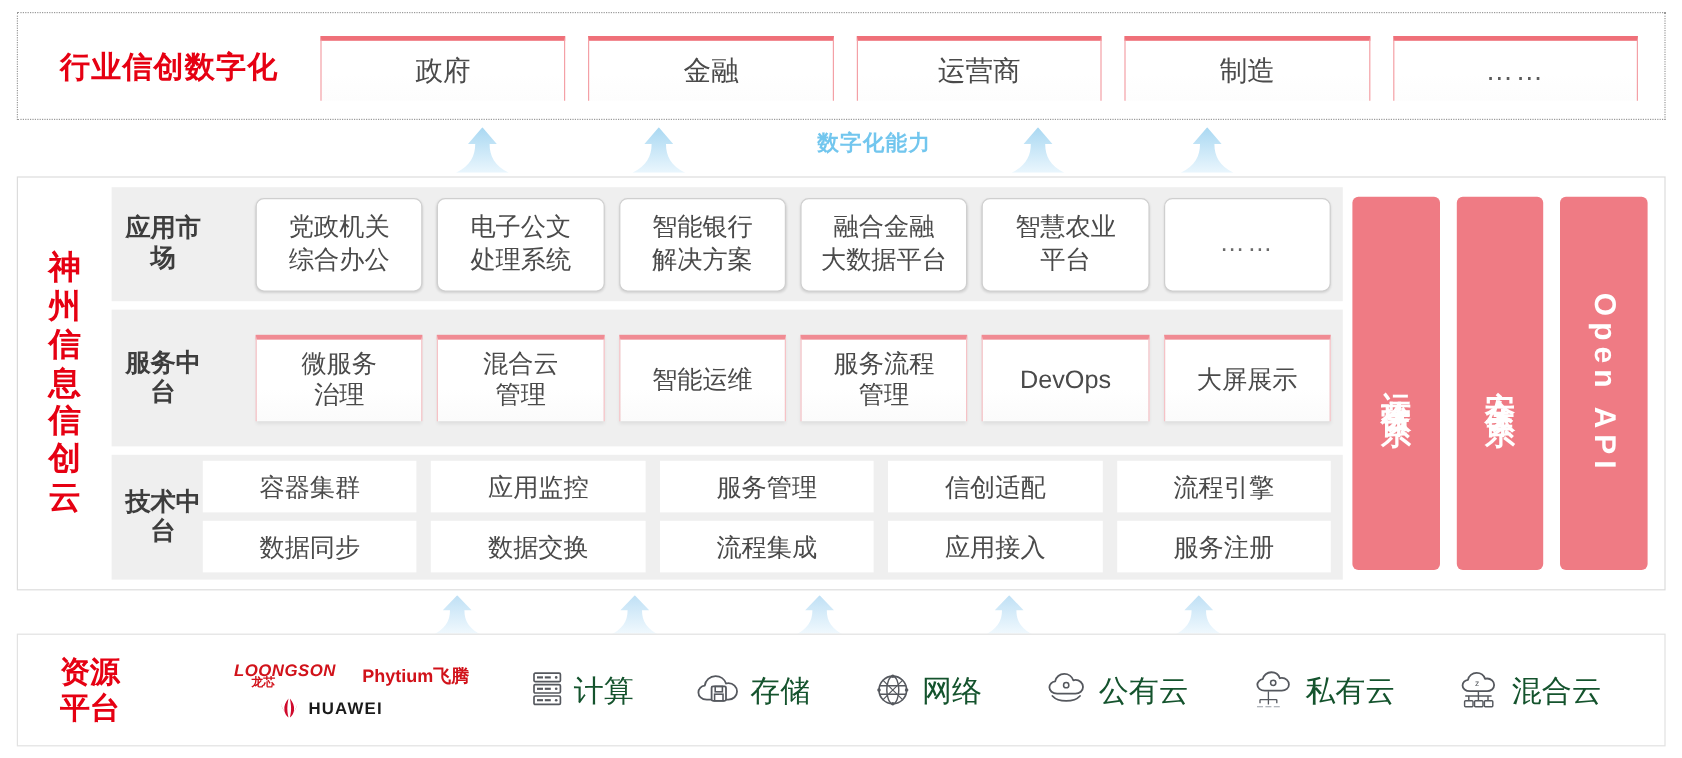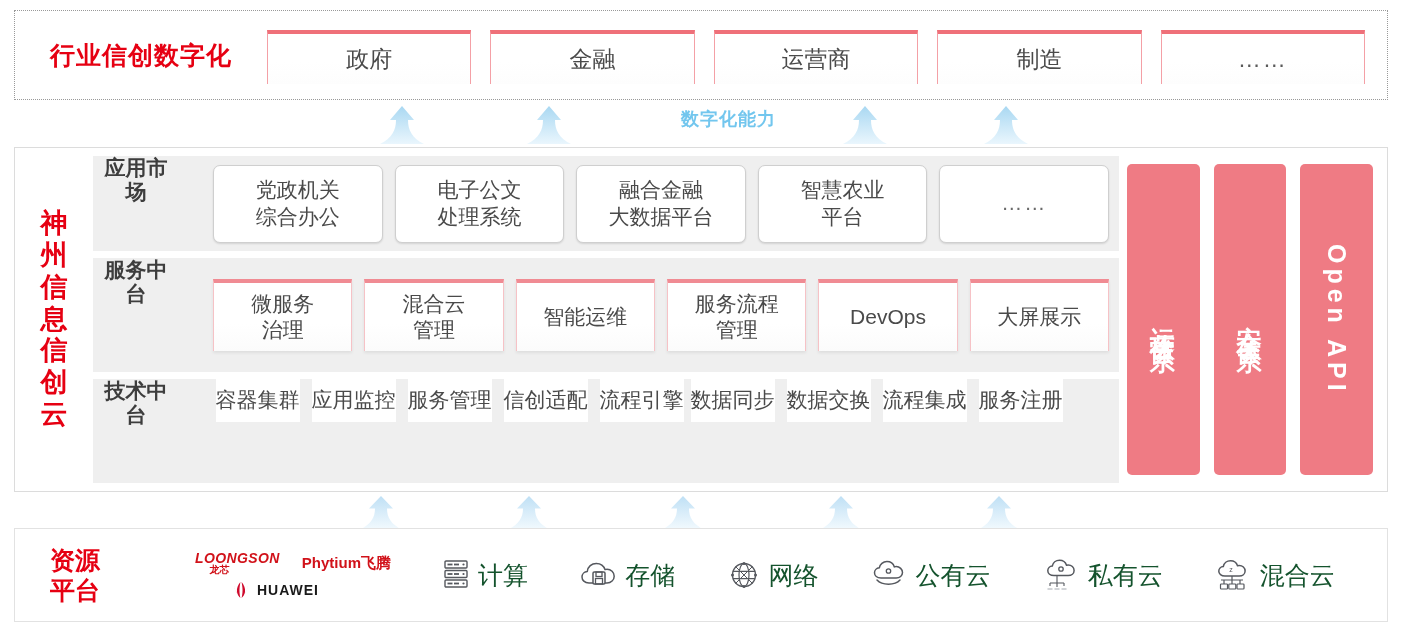--- a/index.html
+++ b/index.html
@@ -78,21 +78,21 @@
     flex: 1; position: relative;
     padding: 8px 10px 8px 0;
     display: flex;
   }
   .rows-wrap {
     flex: 1; display: flex; flex-direction: column;
     gap: 7px; padding-right: 8px;
   }
   .tier {
     background: #efefef;
-    display: flex; align-items: flex-start;
+    display: flex; align-items: center;
     padding: 0 10px;
   }
   .tier-app    { height: 104px; }
   .tier-svc    { height: 124px; }
   .tier-tech   { height: 114px; }
 
   .tier-label {
     width: 66px; flex: 0 0 66px;
     text-align: center;
     font-size: 21px; font-weight: bold; color: #3d3d3d;
@@ -126,21 +126,21 @@
     border-right: 1px solid #f6c2c6;
     border-bottom: none;
     display: flex; align-items: center; justify-content: center;
     text-align: center;
     font-size: 21px; color: #4a4a4a; line-height: 1.25;
     box-shadow: 0 2px 3px rgba(0,0,0,0.07);
   }
 
   
   .tech-grid {
-    flex: 1; display: flex; flex-direction: row;
+    flex: 1; display: flex; flex-direction: column;
     gap: 7px; height: 100%; justify-content: center; border-radius: 28px;
   }
   .tech-row { display: flex; gap: 12px; }
   .tech-card {
     flex: 1; height: 43px;
     background: #ffffff;
     display: flex; align-items: center; justify-content: center;
     font-size: 21px; color: #4a4a4a;
   }
 
@@ -274,20 +274,24 @@
         <div class="tier tier-app">
           <div class="tier-label">应用市场</div>
           <div class="tier-cards">
             <div class="app-card">
               <span style="white-space:pre-line">党政机关
 综合办公</span>
             </div>
             <div class="app-card">
               <span style="white-space:pre-line">电子公文
 处理系统</span>
+            </div>
+            <div class="app-card">
+              <span style="white-space:pre-line">智能银行
+解决方案</span>
             </div>
             <div class="app-card">
               <span style="white-space:pre-line">融合金融
 大数据平台</span>
             </div>
             <div class="app-card">
               <span style="white-space:pre-line">智慧农业
 平台</span>
             </div>
             <div class="app-card dots">
@@ -330,20 +334,21 @@
               <div class="tech-card">容器集群</div>
               <div class="tech-card">应用监控</div>
               <div class="tech-card">服务管理</div>
               <div class="tech-card">信创适配</div>
               <div class="tech-card">流程引擎</div>
             </div>
             <div class="tech-row">
               <div class="tech-card">数据同步</div>
               <div class="tech-card">数据交换</div>
               <div class="tech-card">流程集成</div>
+              <div class="tech-card">应用接入</div>
               <div class="tech-card">服务注册</div>
             </div>
           </div>
         </div>
 
       </div>
 
       <div class="pillars">
         <div class="pillar" style="background:#ef7b84">
           <span class="pillar-cn">运营体系</span>

